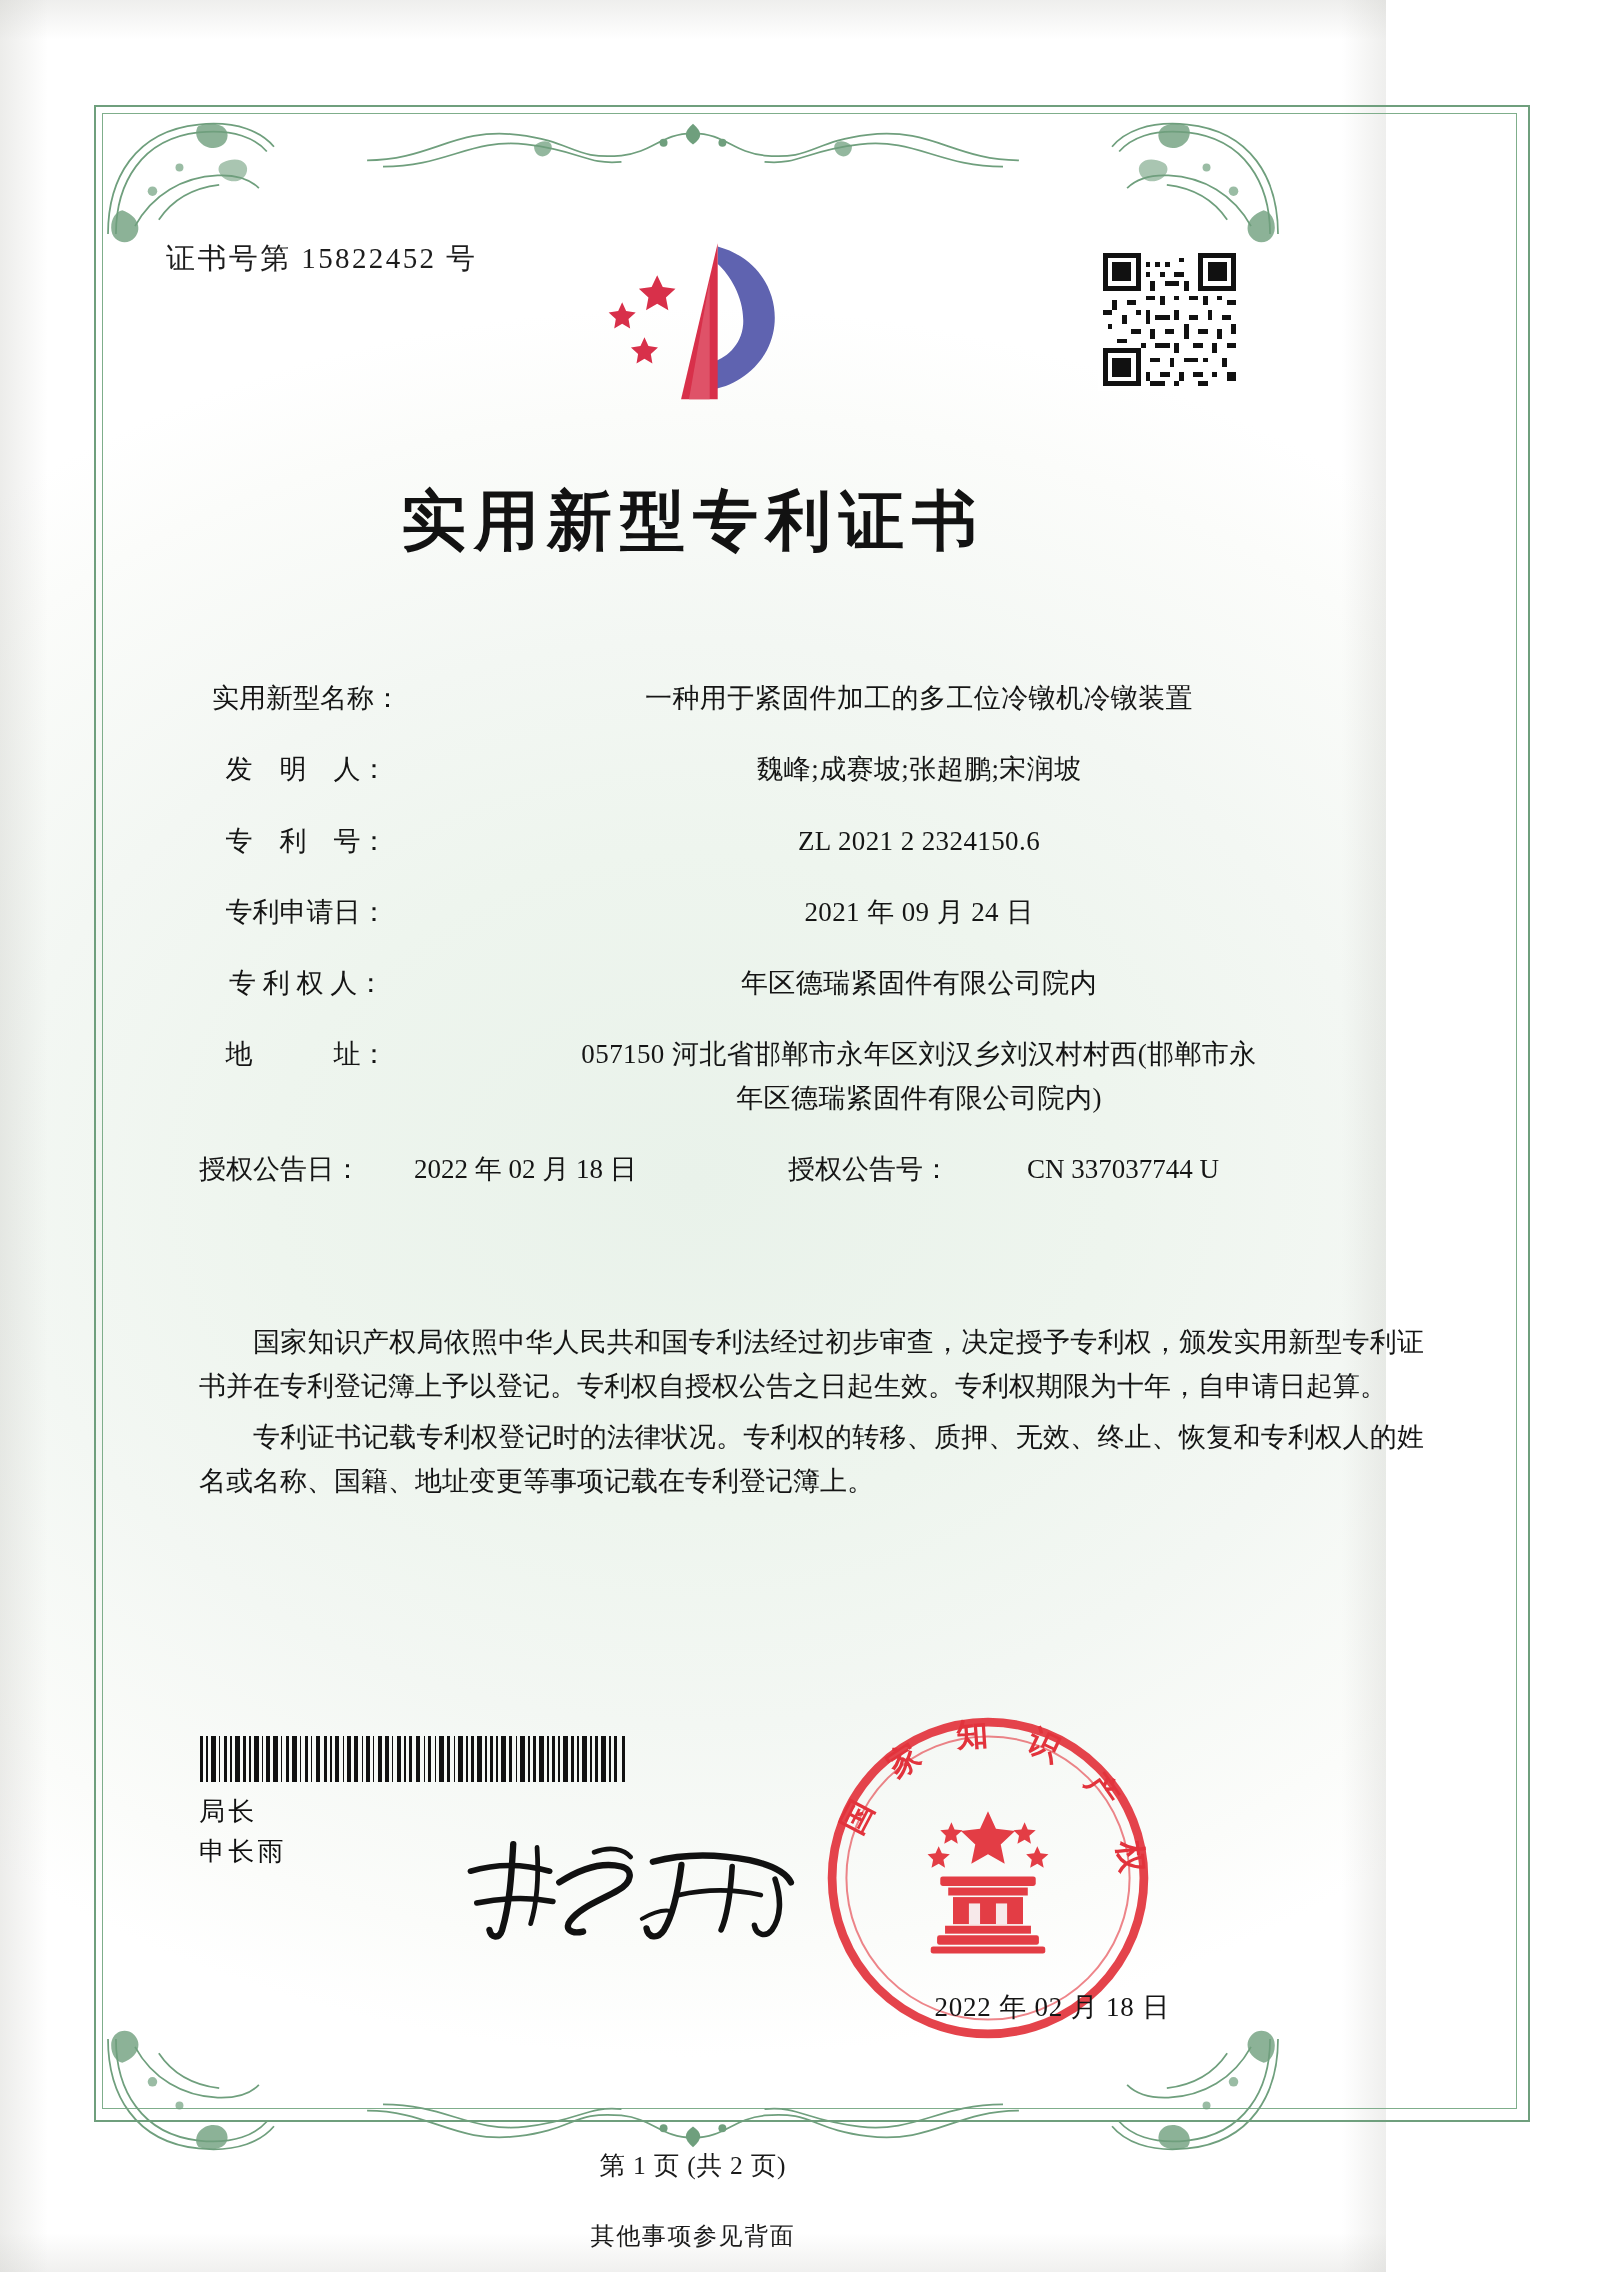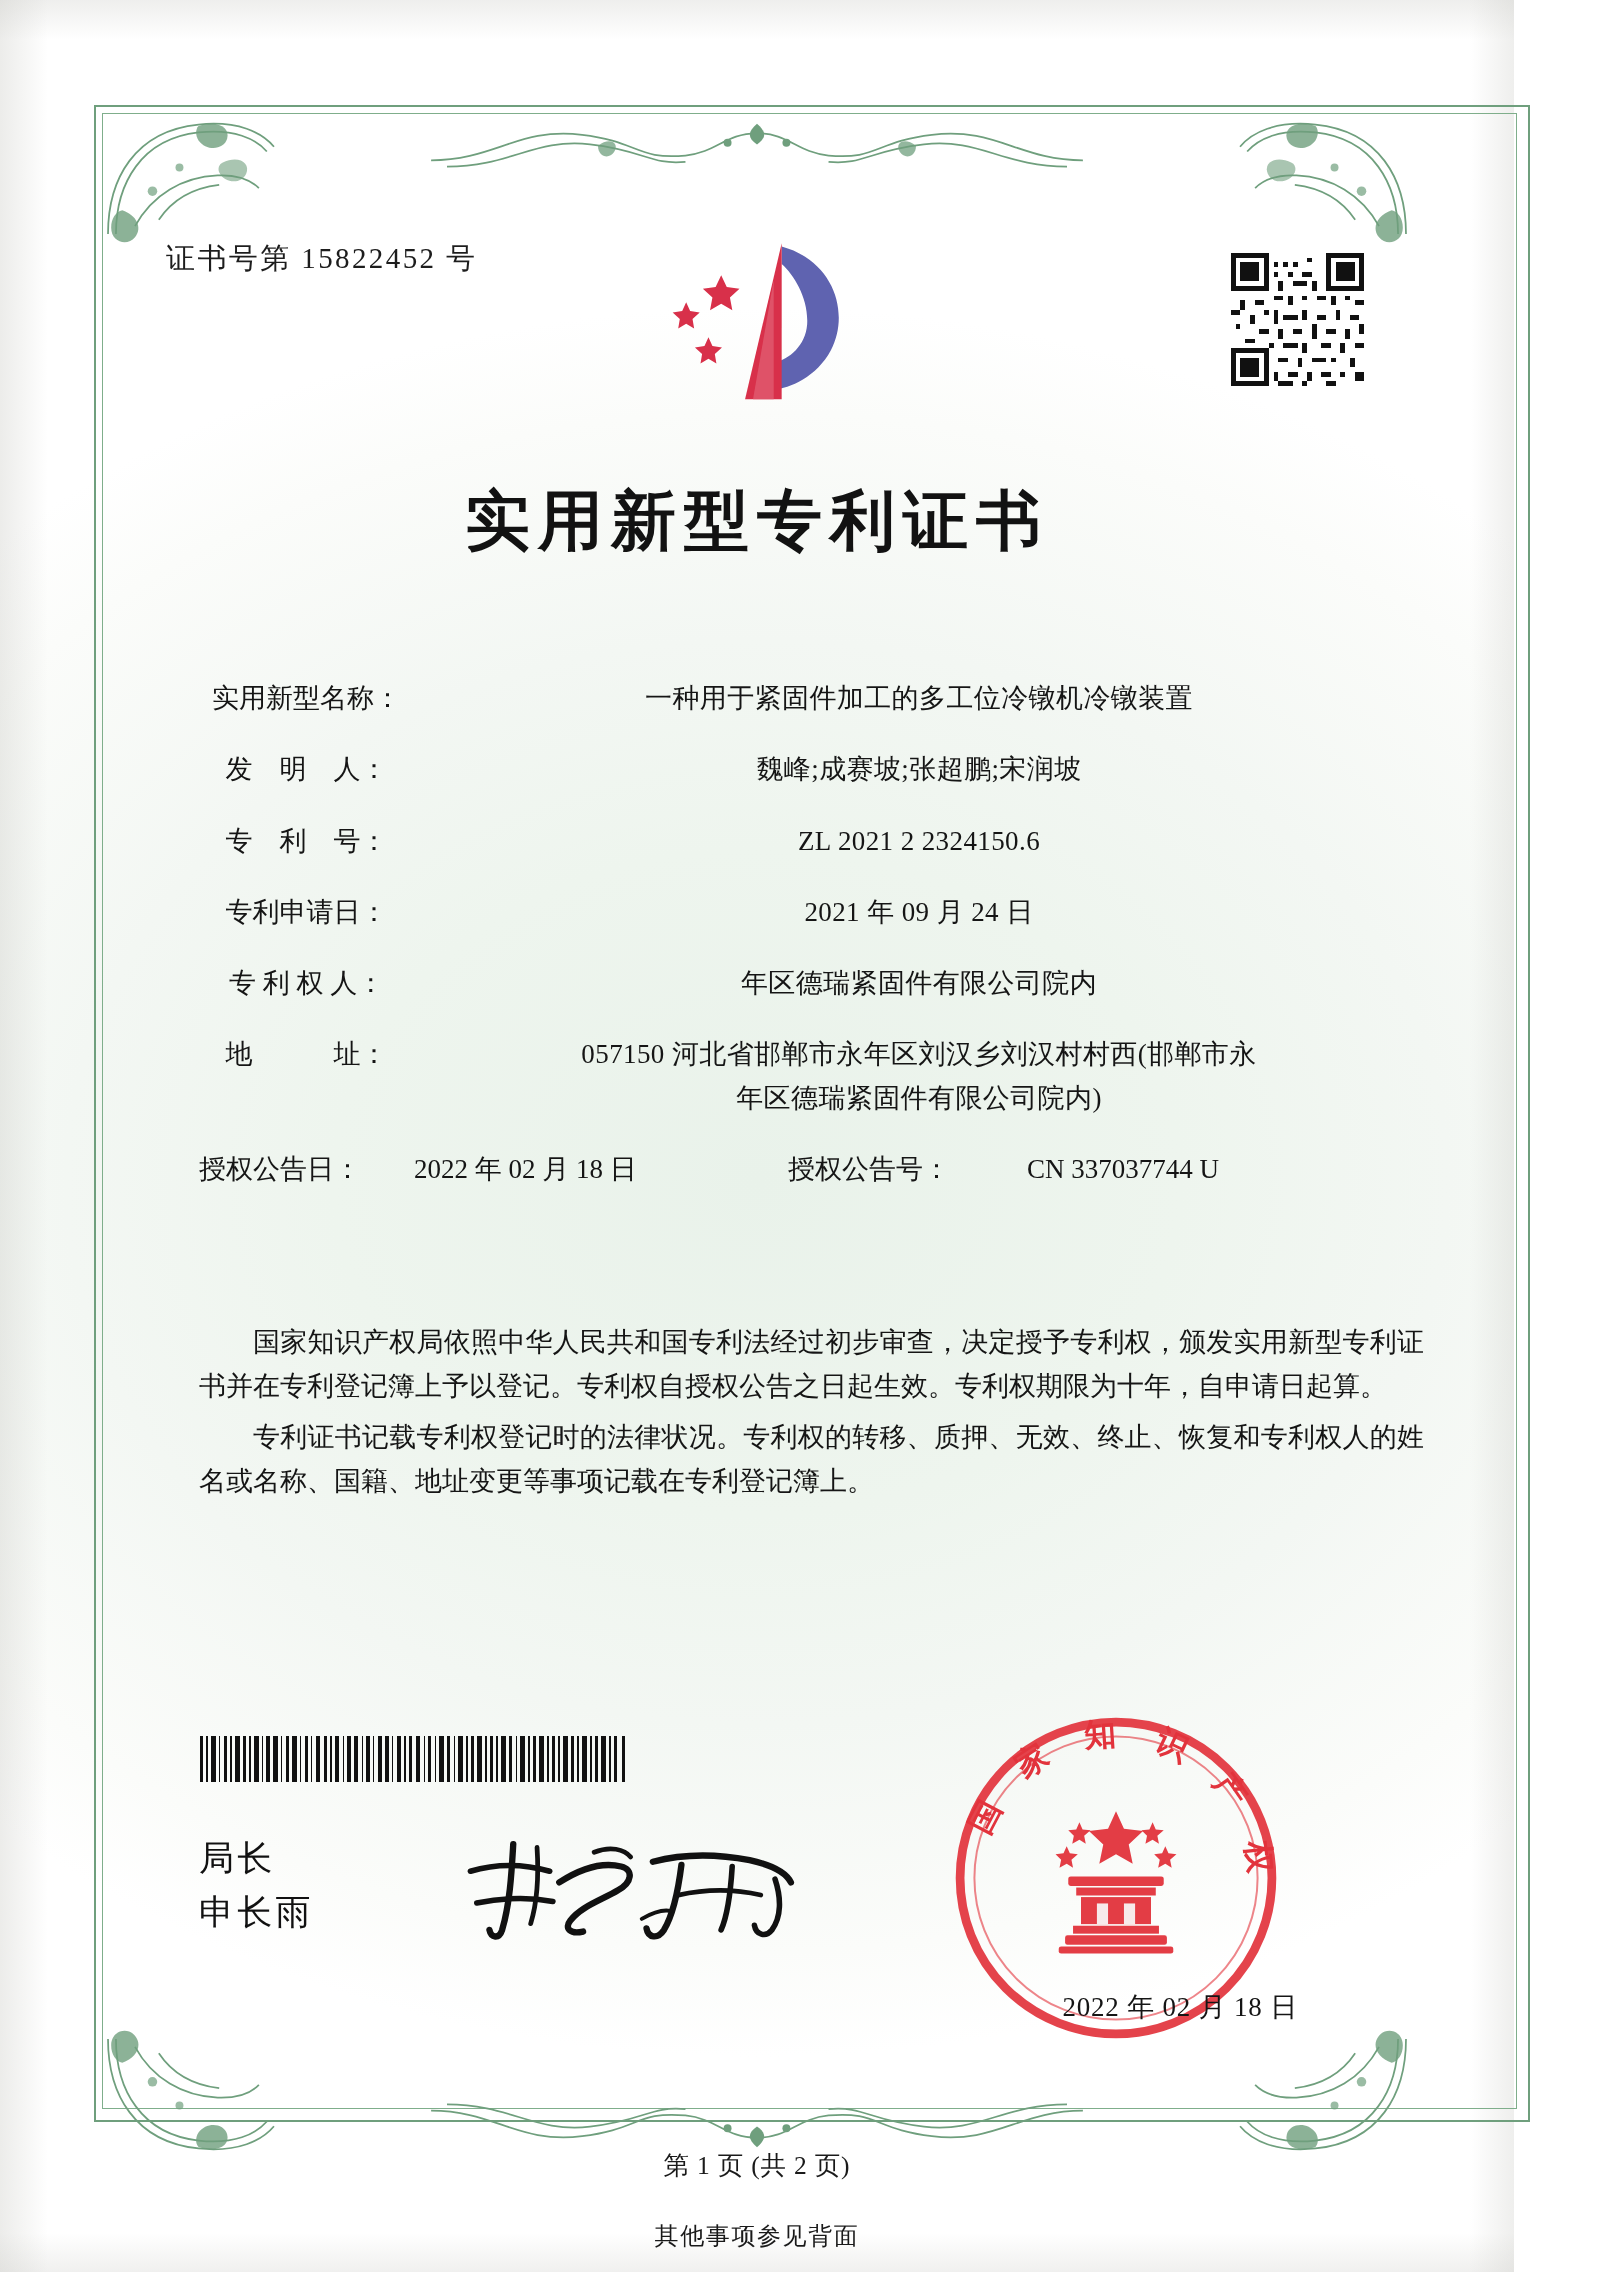--- a/index.html
+++ b/index.html
@@ -11,21 +11,21 @@
     width: 1617px;
     height: 2273px;
     font-family: "Liberation Serif", serif;
     position: relative;
     overflow: hidden;
   }
 
   .page {
     position: absolute;
     left: 0; top: 0;
-    width: 1514px;
+    width: 1386px;
     height: 2273px;
     background:
       radial-gradient(ellipse 1114px 875px at 50% 52%, #e9f2ea 0%, #eef5ee 38%, #f3f7f3 62%, #fbfcfa 88%, #ffffff 100%);
   }
 
   
   .paper-edge {
     position: absolute;
     left: 0; top: 0; right: 0; bottom: 0;
     background:
@@ -182,22 +182,22 @@
     left: 199px;
     top: 1736px;
     width: 430px;
     height: 46px;
   }
 
   
   .sig-label {
     position: absolute;
     left: 199px;
-    top: 1832px;
-    font-size: 35px;
+    top: 1792px;
+    font-size: 26px;
     line-height: 1.55;
     color: #111;
     letter-spacing: 3.2px;
   }
   .sig-hand {
     position: absolute;
     left: 454px;
     top: 1830px;
     width: 366px;
     height: 119px;

